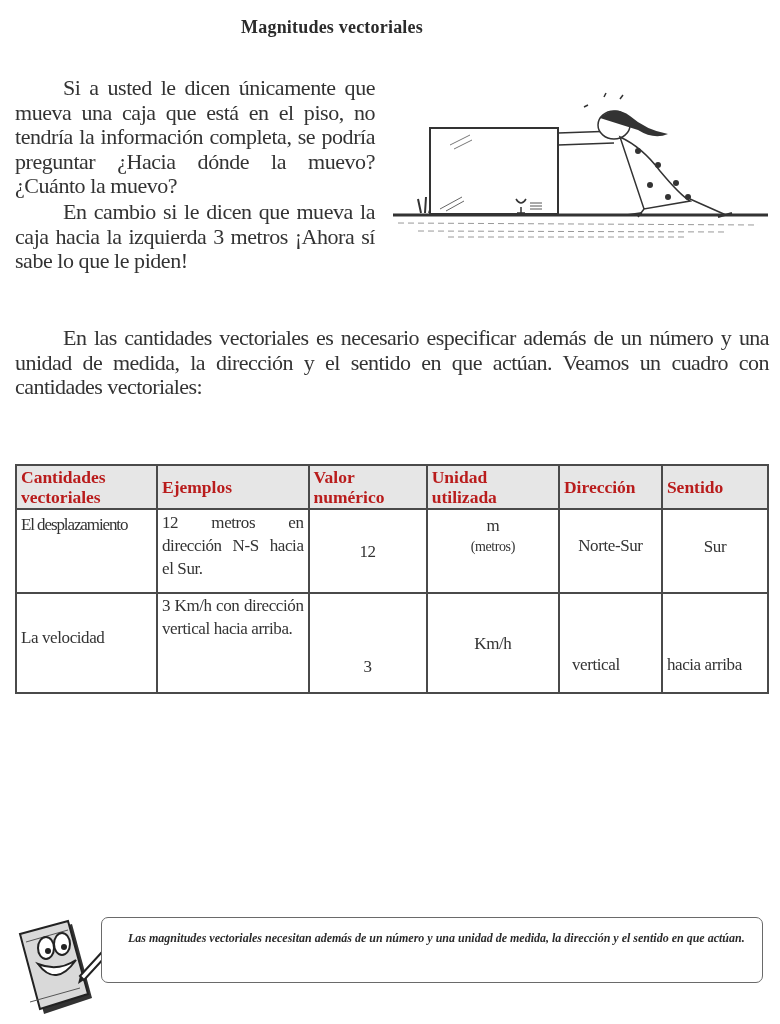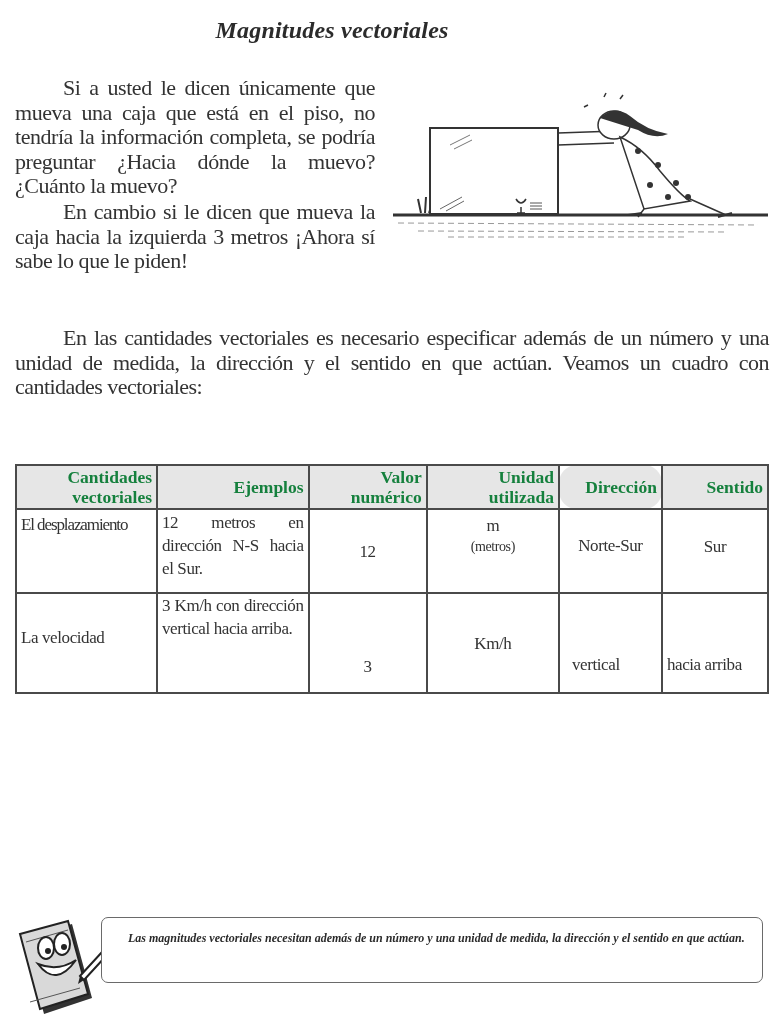--- a/index.html
+++ b/index.html
@@ -2,46 +2,46 @@
 <html><head>
 <meta charset="utf-8">
 <style>
   html, body { margin: 0; padding: 0; background: #ffffff; }
   body {
     width: 780px; height: 1024px; position: relative; overflow: hidden;
     font-family: "Liberation Serif", serif; color: #2b2b2b;
   }
   .title {
     position: absolute; left: 0; top: 17px; width: 664px; text-align: center;
-    font-size: 24px; font-weight: bold; font-style: italic; color: #2b2b2b;
+    font-size: 18px; font-weight: bold; color: #2b2b2b;
     letter-spacing: 0.2px;
   }
   .para {
     position: absolute; font-size: 22px; line-height: 24.5px;
     text-align: justify; letter-spacing: -0.45px; color: #333;
   }
   .para .indent { display: inline-block; width: 48px; }
   #p1 { left: 15px; top: 76px; width: 360px; }
   #p2 { left: 15px; top: 200px; width: 360px; }
   #p3 { left: 15px; top: 326px; width: 754px; letter-spacing: -0.55px; }
 
   .illus { position: absolute; left: 388px; top: 85px; width: 385px; height: 170px; }
 
   table.vec {
     position: absolute; left: 15px; top: 464px; width: 754px;
     border-collapse: collapse; font-size: 17px; color: #333;
   }
   table.vec th, table.vec td { border: 2px solid #4a4a4a; padding: 0 4px; vertical-align: top; }
   table.vec th {
     background: #e6e6e6; font-weight: bold; font-size: 17.5px; line-height: 20px;
-    text-align: right; vertical-align: middle; height: 42px; color: #15803d;
+    text-align: left; vertical-align: middle; height: 42px; color: #b91c1c;
   }
   table.vec td { line-height: 23px; letter-spacing: -0.4px; }
   .c1 { width: 133px; } .c2 { width: 145px; } .c3 { width: 110px; }
-  .c4 { width: 125px; } .c5 { width: 94px; border-radius: 18px; } .c6 { width: 98px; }
+  .c4 { width: 125px; } .c5 { width: 94px; } .c6 { width: 98px; }
   td.ex { text-align: justify; }
   td.center { text-align: center; }
   .unit-main { display: block; margin-top: 18px; }
   .unit-sub { display: block; font-size: 14px; line-height: 20px; }
   .r1 td { height: 104px; } .r2 td { height: 70px; margin-left: 20px; } .r3 td { height: 82px; }
 
   .note-icon { position: absolute; left: 10px; top: 918px; width: 100px; height: 100px; }
   .note-box {
     position: absolute; left: 101px; top: 917px; width: 660px; height: 64px;
     border: 1.5px solid #6a6a6a; border-radius: 7px; background: #fff;

